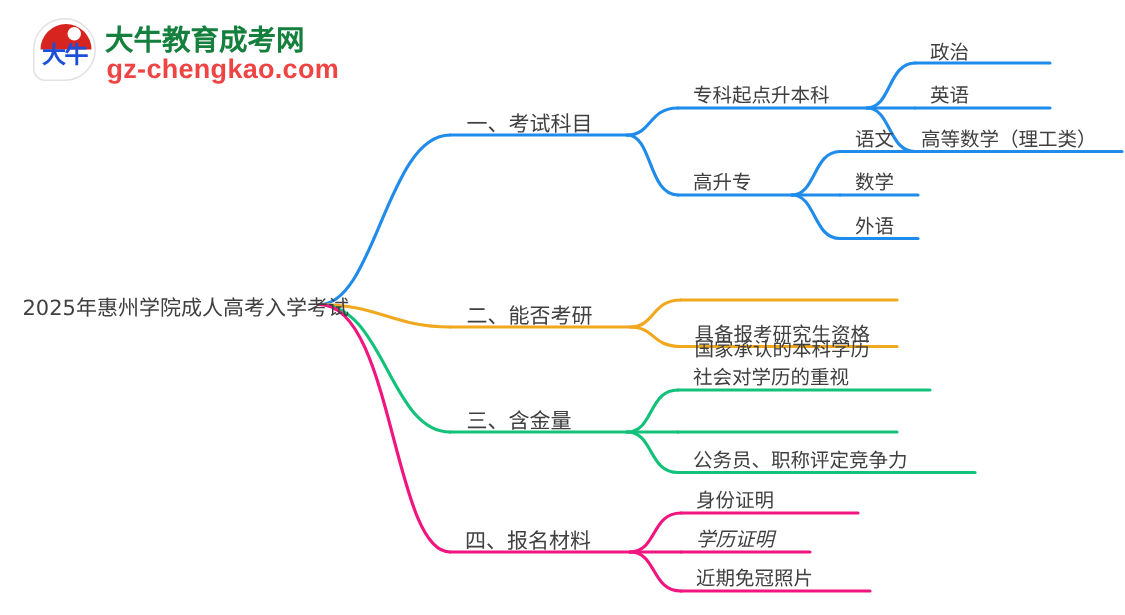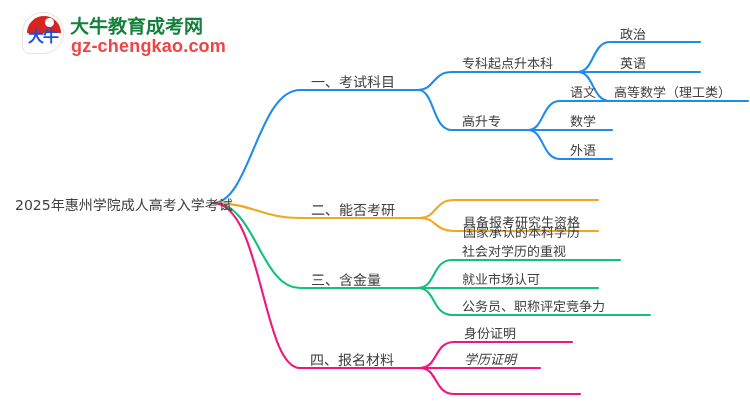--- a/index.html
+++ b/index.html
@@ -158,24 +158,24 @@
   <div class="node lvl1" style="left:311px;top:199px;">二、能否考研</div>
 
   <div class="node lvl2" style="left:463px;top:194px;margin-top:28px;">国家承认的本科学历</div>
 
   <div class="node lvl2" style="left:463px;top:212px;">具备报考研究生资格</div>
 
   <div class="node lvl1" style="left:311px;top:269px;">三、含金量</div>
 
   <div class="node lvl2" style="left:462px;top:241px;">社会对学历的重视</div>
 
-  <div class="node lvl2" style="left:462px;top:269px;">就业市场认可</div>
 
   <div class="node lvl2" style="left:462px;top:296px;">公务员、职称评定竞争力</div>
 
   <div class="node lvl1" style="left:310px;top:349px;">四、报名材料</div>
 
   <div class="node lvl2" style="left:464px;top:323px;">身份证明</div>
 
   <div class="node lvl2" style="left:464px;top:349px;font-style:italic;">学历证明</div>
 
+  <div class="node lvl2" style="left:464px;top:375px;">近期免冠照片</div>
 
 </div>
 
 </body></html>

